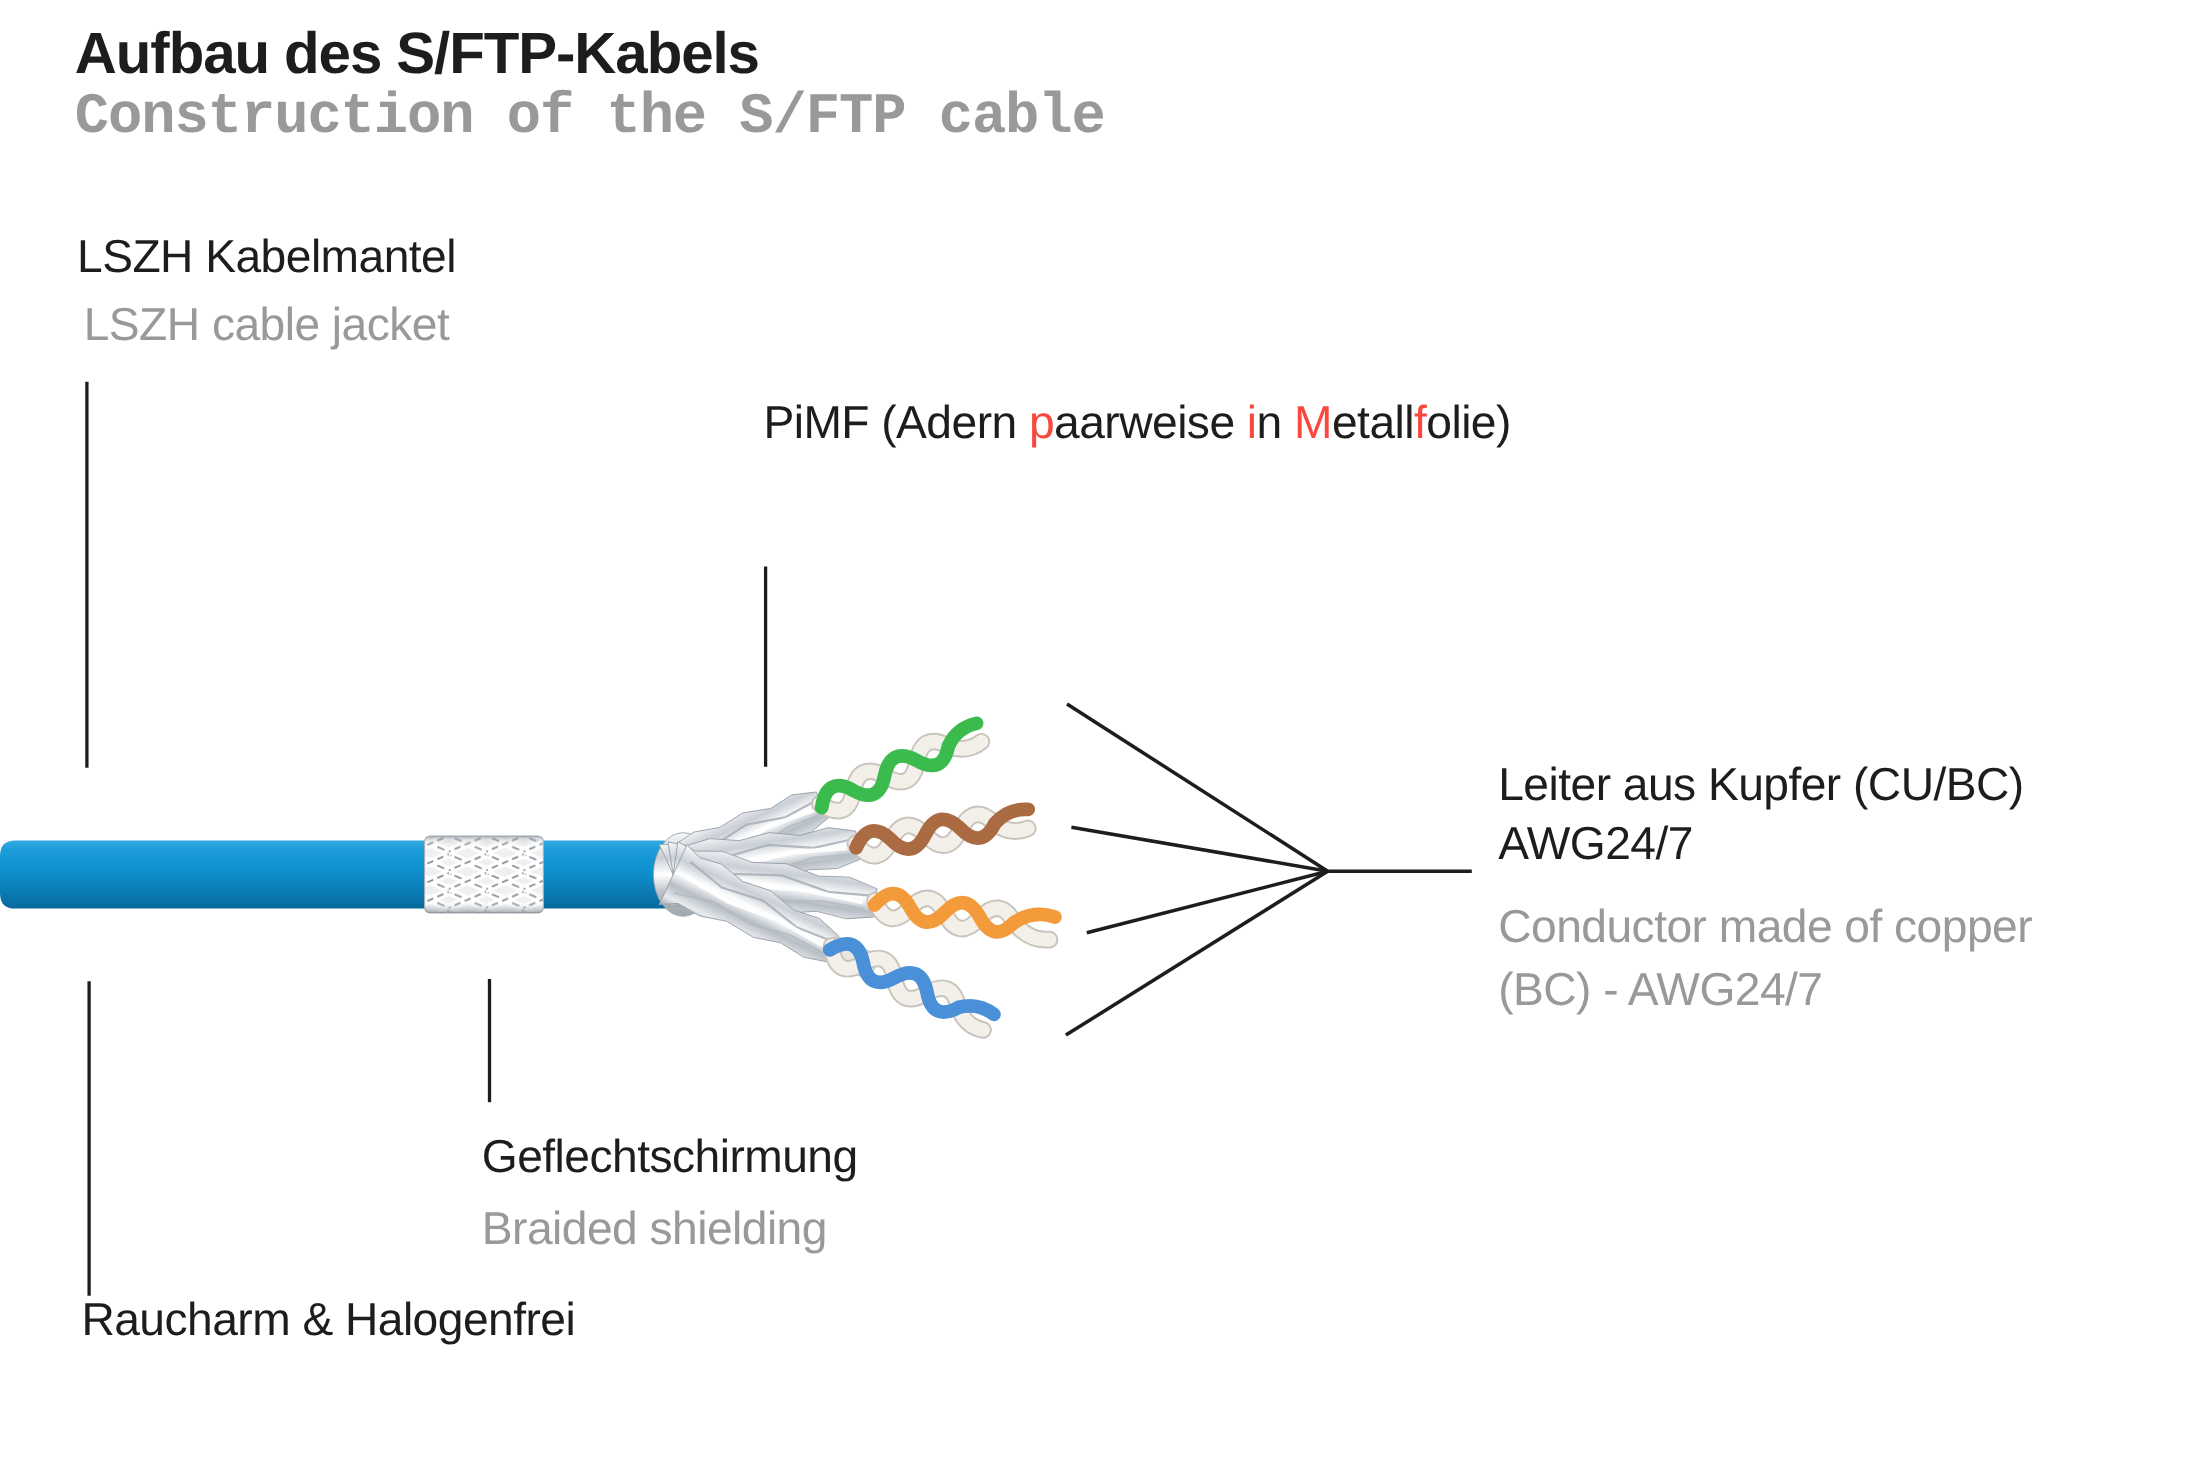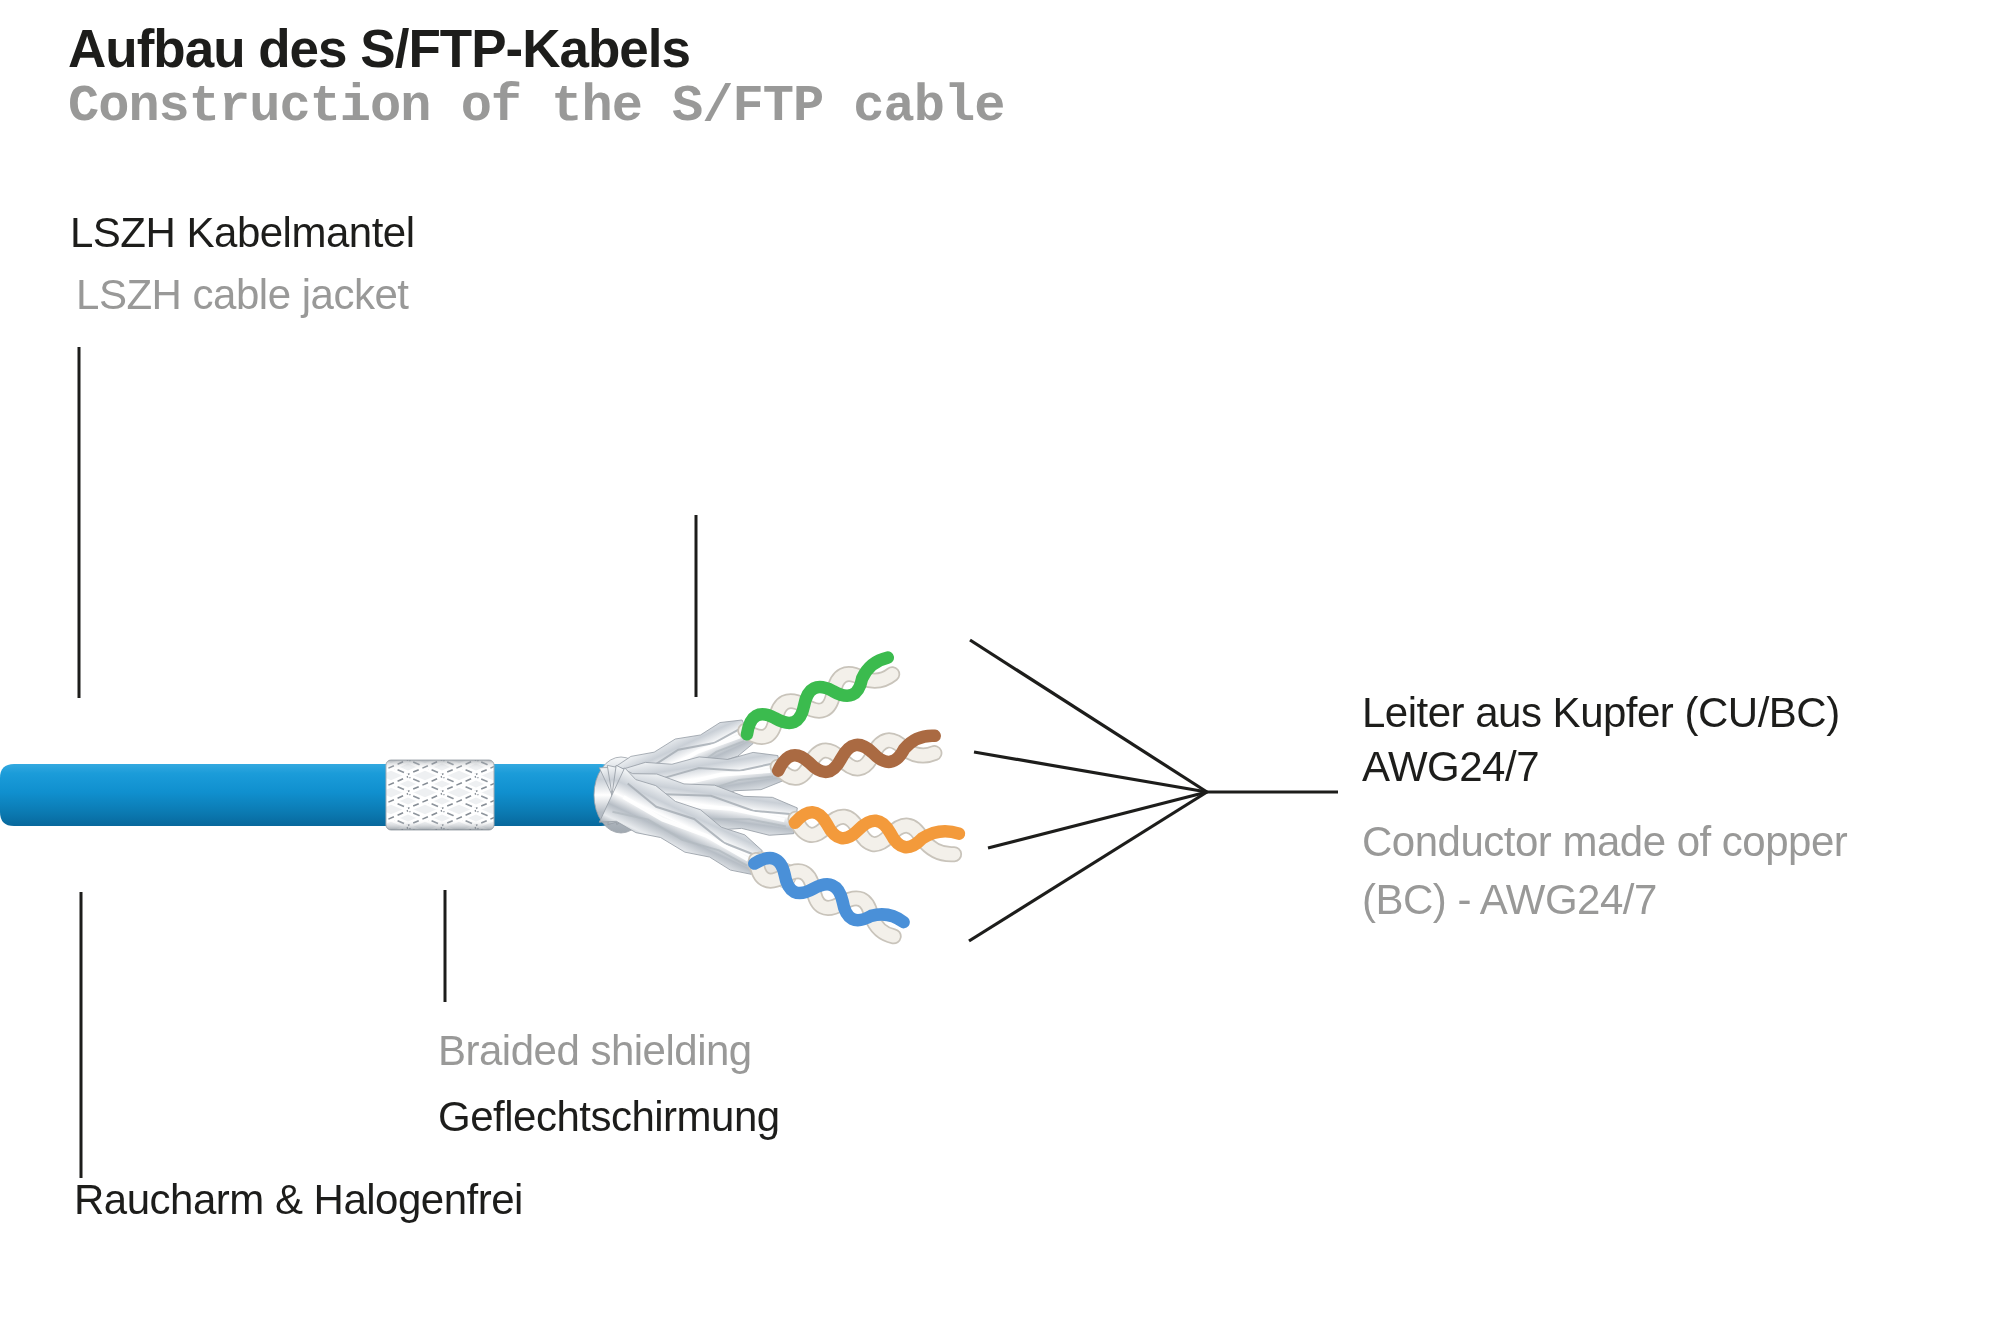--- a/index.html
+++ b/index.html
@@ -169,31 +169,32 @@
 
 <div class="abs title" style="left:68px;top:20px;">Aufbau des S/FTP-Kabels</div>
 <div class="abs subtitle" style="left:68px;top:78px;">Construction of the S/FTP cable</div>
 
 <div class="abs lbl" style="left:70px;top:202px;line-height:62px;text-align:center;">
   <span class="line">LSZH Kabelmantel</span>
   <span class="line gray">LSZH cable jacket</span>
 </div>
 
 <div class="abs lbl" style="left:694px;top:350px;line-height:68px;">
+  <span class="line"><span class="seg-black">PiMF (Adern </span><span class="seg-red">p</span><span class="seg-black">aarweise </span><span class="seg-red">i</span><span class="seg-black">n </span><span class="seg-red">M</span><span class="seg-black">etall</span><span class="seg-red">f</span><span class="seg-black">olie)</span></span>
 </div>
 
 <div class="abs lbl" style="left:1362px;top:686px;line-height:54px;">
   <span class="line">Leiter aus Kupfer (CU/BC)</span>
   <span class="line">AWG24/7</span>
 </div>
 <div class="abs lbl" style="left:1362px;top:813px;line-height:58px;">
   <span class="line gray">Conductor made of copper</span>
   <span class="line gray">(BC) - AWG24/7</span>
 </div>
 
 <div class="abs lbl" style="left:438px;top:1018px;line-height:66px;">
+  <span class="line">Geflechtschirmung</span>
   <span class="line gray">Braided shielding</span>
-  <span class="line">Geflechtschirmung</span>
 </div>
 
 <div class="abs lbl" style="left:74px;top:1176px;line-height:47px;">
   <span class="line">Raucharm &amp; Halogenfrei</span>
 </div>
 
 </body></html>

